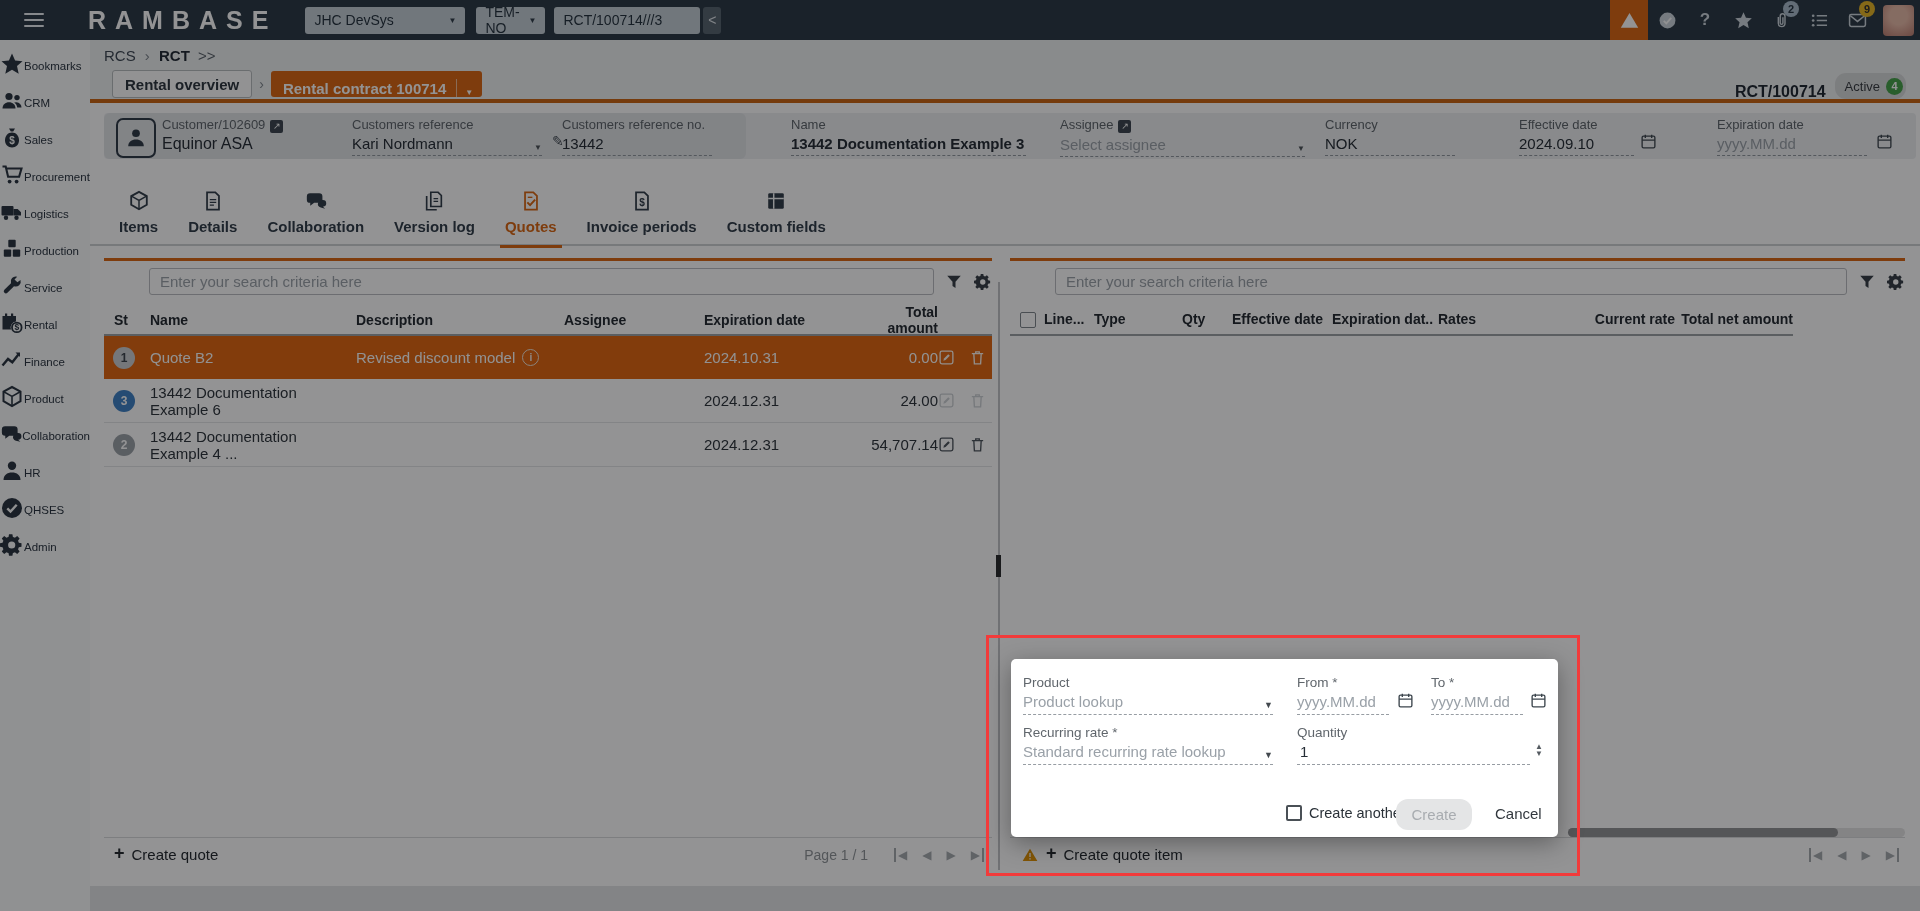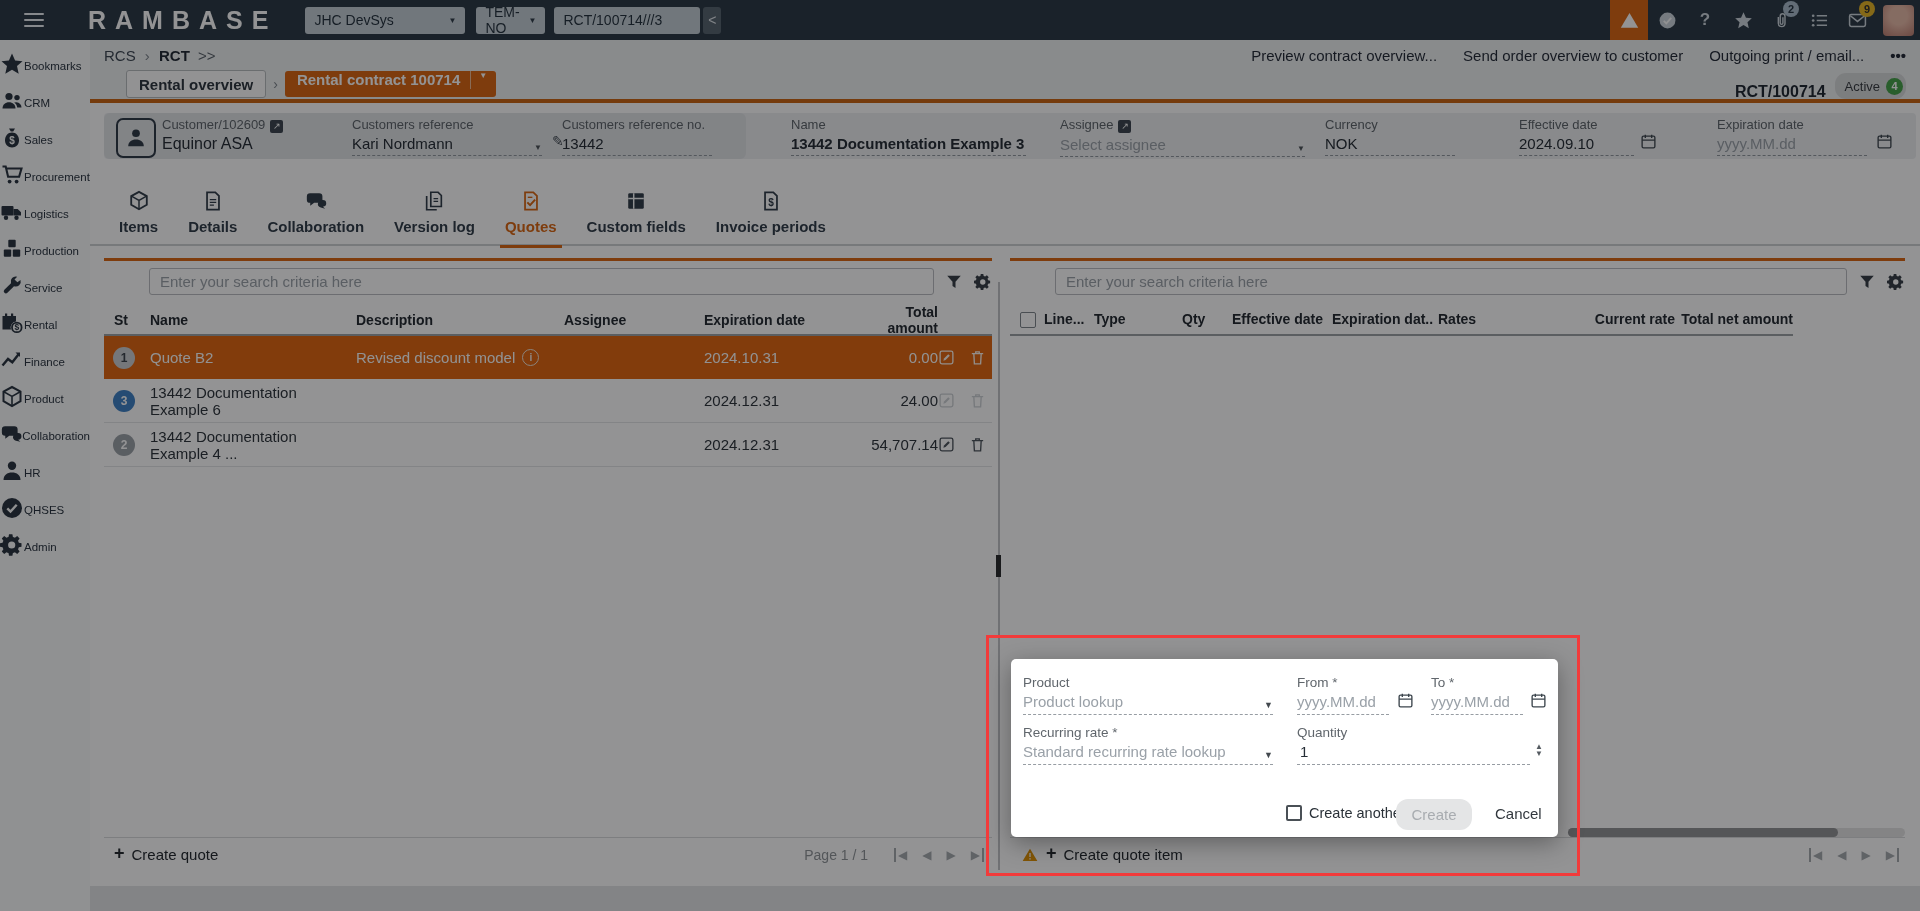--- a/index.html
+++ b/index.html
@@ -22,21 +22,21 @@
           font-size:11px;font-weight:bold;display:flex;align-items:center;justify-content:center;}
   .avatar{width:31px;height:31px;border-radius:4px;
           background:radial-gradient(circle at 50% 35%,#e7bца 0,#e7b9a6 35%,#b97a6d 100%);
           background:radial-gradient(circle at 50% 35%,#e7b9a6 35%,#b97a6d 100%);}
 
   
   .crumbzone{position:absolute;left:90px;top:40px;width:1830px;height:63px;background:#eef0f1;
           border-bottom:4px solid #c9620f;box-sizing:border-box;}
   .doctab-plain{height:26px;background:#fdfdfd;border:1px solid #b7bbbe;border-radius:3px;
           display:inline-flex;align-items:center;padding:0 12px;font-size:15px;font-weight:bold;color:#2a333c;}
-  .doctab-active{height:26px;background:#d9650f;border-radius:3px;display:inline-flex;align-items:flex-start;
+  .doctab-active{height:26px;background:#d9650f;border-radius:3px;display:inline-flex;align-items:flex-end;
           padding:0 0 0 12px;font-size:15px;font-weight:bold;color:#fff;}
   .doctab-active .split{width:1px;height:18px;background:rgba(255,255,255,.55);margin:0 8px 0 10px;}
   .status-pill{height:22px;border-radius:11px;background:#d7d9da;display:inline-flex;align-items:center;
           padding:2px 3px 2px 10px;font-size:13px;color:#34393e;}
   .status-pill .cnt{width:17px;height:17px;border-radius:50%;background:#43a047;color:#fff;font-size:11px;
           display:flex;align-items:center;justify-content:center;margin-left:6px;font-weight:bold;}
 
   
   .sidebar{position:absolute;left:0;top:40px;width:90px;height:871px;background:#fafbfb;
           display:flex;flex-direction:column;align-items:center;padding-top:12px;box-sizing:border-box;}
@@ -393,27 +393,21 @@
       </div>
   </div>
 
   <div class="crumbzone">
     <div class="abs" style="left:14px;top:7px;font-size:15px;color:#3a4550;">
       <span>RCS</span>
       <span style="color:#7c848b;margin:0 5px;">›</span>
       <b style="color:#1d2630;">RCT</b>
       <span style="color:#555e66;margin-left:4px;">&gt;&gt;</span>
     </div>
-    <div class="abs" style="right:14px;top:7px;font-size:15px;color:#1f2733;display:flex;gap:26px;align-items:center;">
-      <span>Preview contract overview...</span>
-      <span>Send order overview to customer</span>
-      <span>Outgoing print / email...</span>
-      <b>•••</b>
-    </div>
-    <div class="abs" style="left:28px;top:30px;display:flex;align-items:center;gap:7px;padding-left:8px;">
+    <div class="abs" style="left:14px;top:30px;display:flex;align-items:center;gap:7px;padding-left:8px;">
       <div class="doctab-plain">
           <span>Rental overview</span>
         </div>
       <span style="color:#7c848b;font-size:14px;">›</span>
       <div class="doctab-active">
         <span>Rental contract 100714</span>
         <span class="split"></span>
         <span style="font-size:8px;padding-right:9px;">▼</span>
       </div>
     </div>
@@ -525,29 +519,29 @@
         <span class="tlbl">Version log</span>
       </div>
     <div class="tab active">
         <svg class="ic">
           <use href="#i-doccheck"></use>
         </svg>
         <span class="tlbl">Quotes</span>
       </div>
     <div class="tab">
         <svg class="ic">
+          <use href="#i-docdollar"></use>
+        </svg>
+        <span class="tlbl">Invoice periods</span>
+      </div>
+    <div class="tab">
+        <svg class="ic">
           <use href="#i-gridsq"></use>
         </svg>
         <span class="tlbl">Custom fields</span>
-      </div>
-    <div class="tab">
-        <svg class="ic">
-          <use href="#i-docdollar"></use>
-        </svg>
-        <span class="tlbl">Invoice periods</span>
       </div>
   </div>
 
   <div class="abs" style="left:104px;top:252px;width:888px;">
     <div class="pnl-rule" style="margin-top:6px;"></div>
     <div class="searchrow" style="margin-top:7px;">
       <input class="search" placeholder="Enter your search criteria here" style="">
       <svg class="sic ic">
           <use href="#i-funnel"></use>
         </svg>

